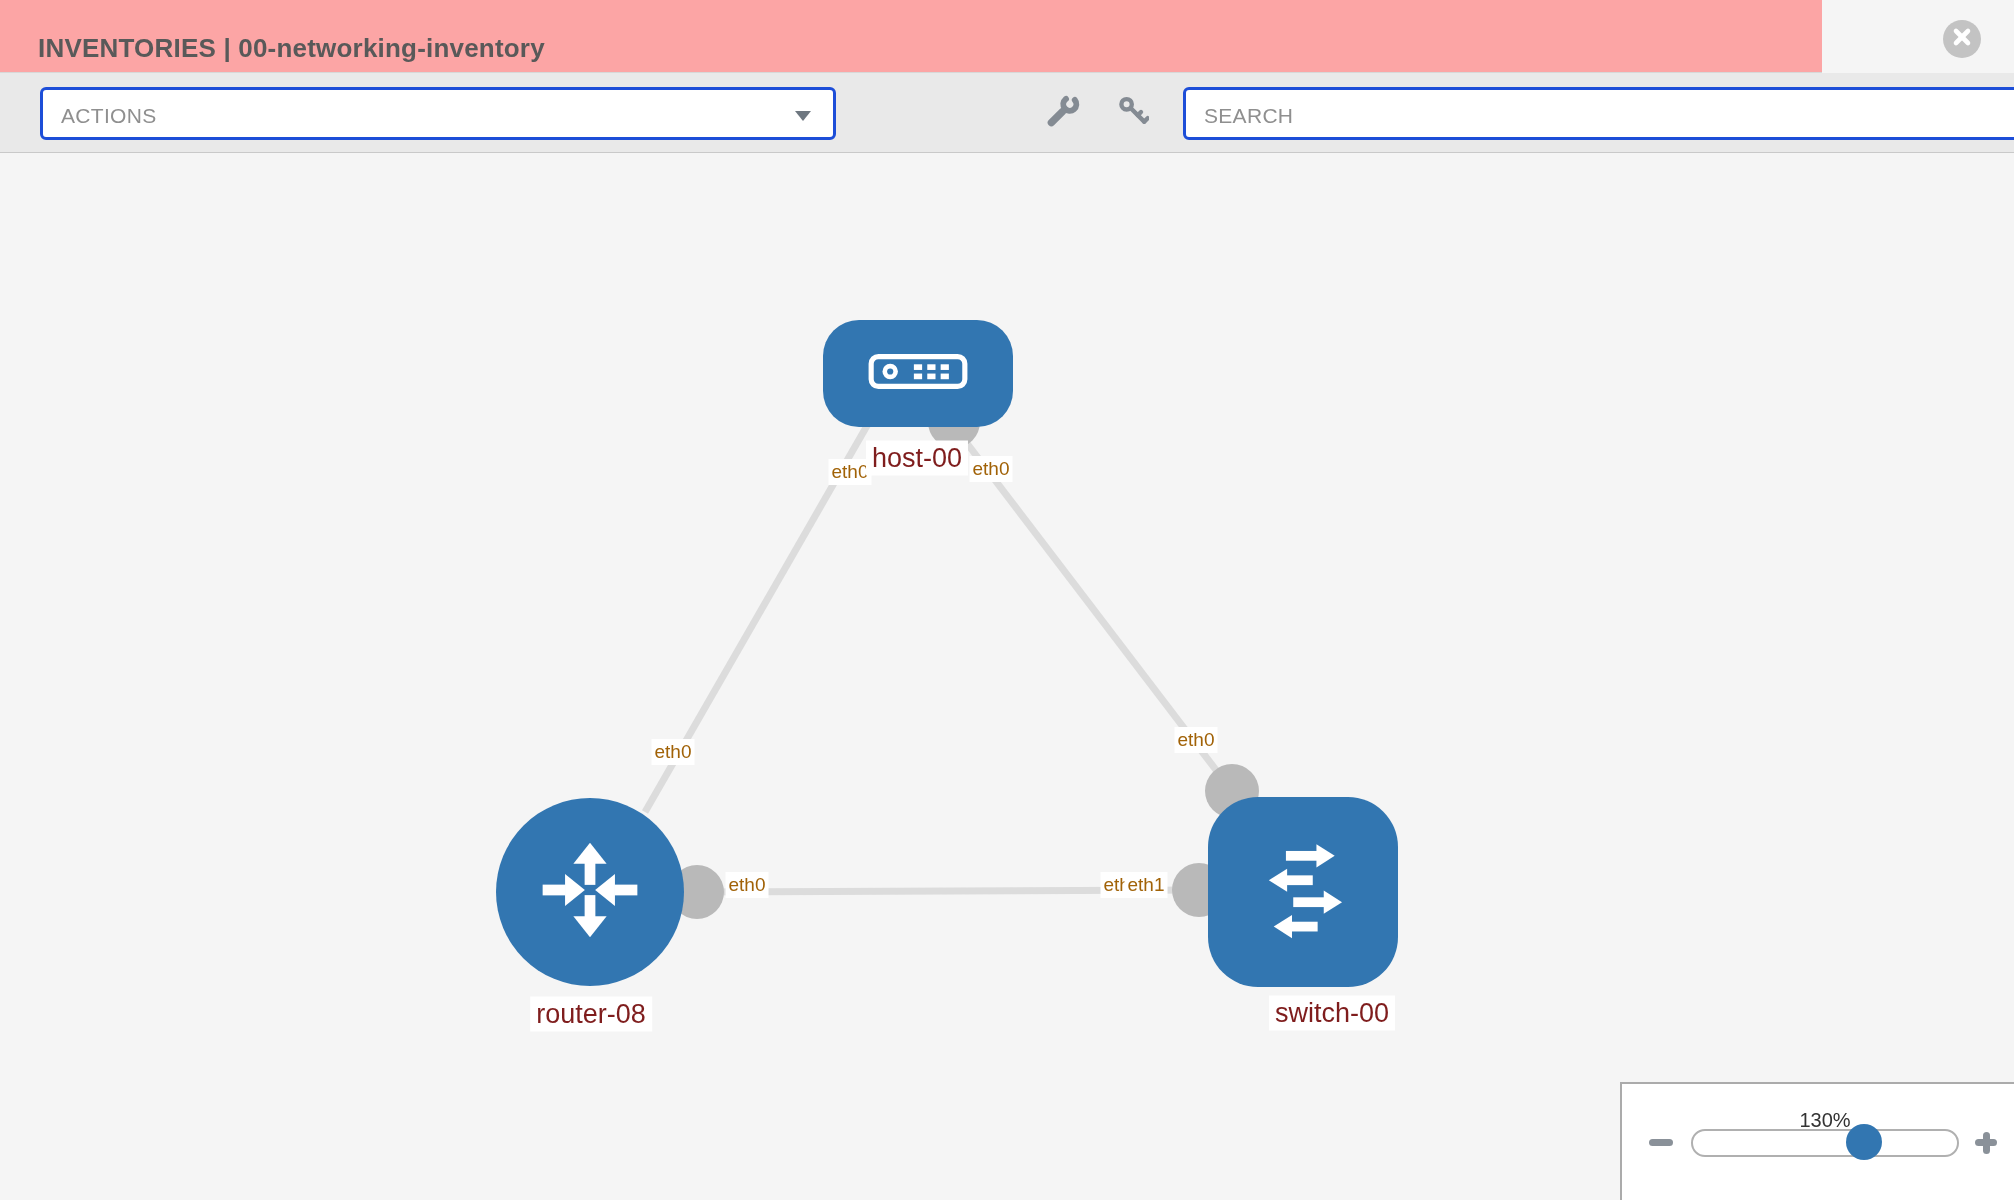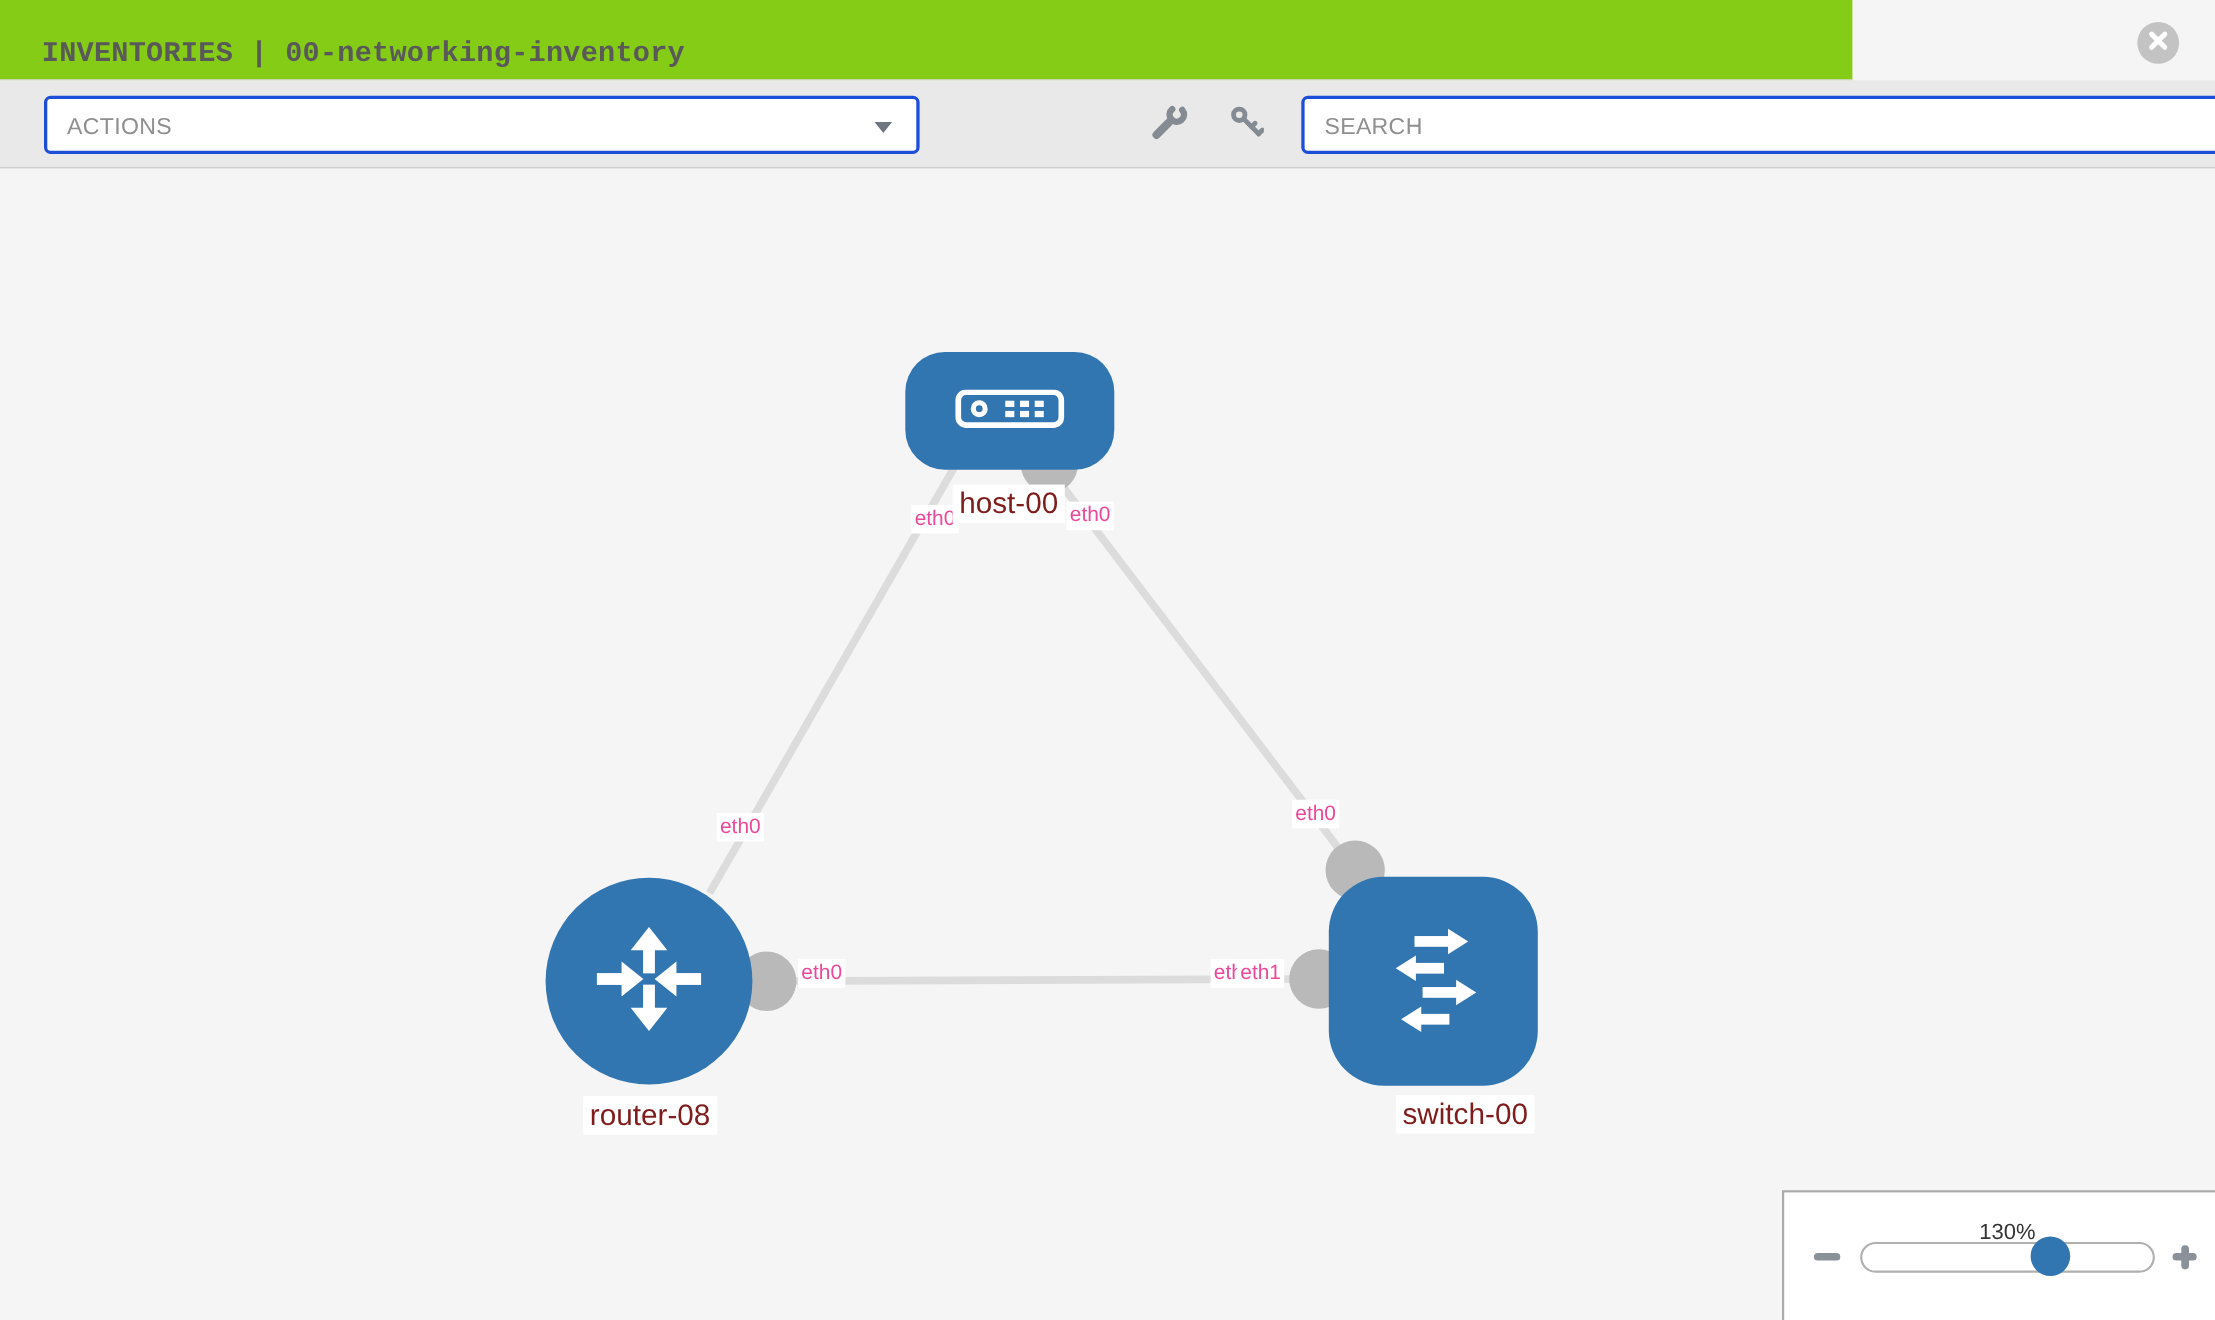--- a/index.html
+++ b/index.html
@@ -3,22 +3,22 @@
 <meta charset="utf-8">
 <style>
   html,body{margin:0;padding:0;}
   body{
     width:2014px;height:1200px;overflow:hidden;position:relative;
     background:#f5f5f5;
     font-family:"Liberation Sans","DejaVu Sans",sans-serif;
   }
   
   .header{
-    position:absolute;top:0;left:0;width:1684px;height:72px;
-    background:#84cc16;border-bottom:1px solid #d8d8d8;z-index:20;font-family:Liberation Mono, monospace;
+    position:absolute;top:0;left:0;width:1822px;height:72px;
+    background:#fca5a5;border-bottom:1px solid #d8d8d8;z-index:20;
   }
   .page-title{
     position:absolute;left:38px;top:33px;
     font-size:26px;font-weight:700;color:#595959;letter-spacing:.2px;
     white-space:nowrap;
   }
   .close-btn{
     position:absolute;left:1943px;top:20px;width:38px;height:38px;
     background:#c3c3c3;border-radius:50%;
     display:flex;align-items:center;justify-content:center;cursor:pointer;
@@ -53,21 +53,21 @@
     position:absolute;display:flex;align-items:center;justify-content:center;
     cursor:pointer;
   }
   .node-label{
     position:absolute;transform:translate(-50%,-50%);
     background:#ffffff;color:#7f1d1d;font-size:27px;
     padding:2px 6px;white-space:nowrap;
   }
   .iface-label{
     position:absolute;transform:translate(-50%,-50%);
-    background:#ffffff;color:#ec4899;font-size:19px;
+    background:#ffffff;color:#a16207;font-size:19px;
     padding:2px 3px;white-space:nowrap;
   }
   
   .zoom-panel{
     position:absolute;left:1620px;top:1082px;width:420px;height:150px;
     background:#ffffff;border:2px solid #ababab;box-sizing:border-box;z-index:25;
   }
   .zoom-value{
     position:absolute;left:69px;top:25px;width:268px;text-align:center;
     font-size:20px;color:#333333;

